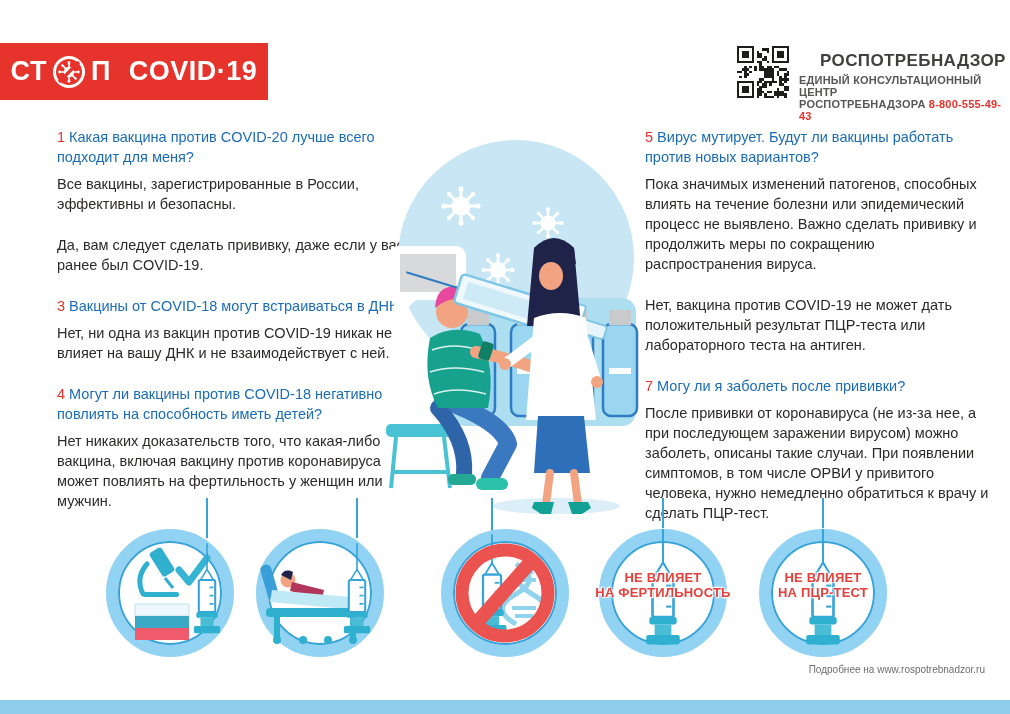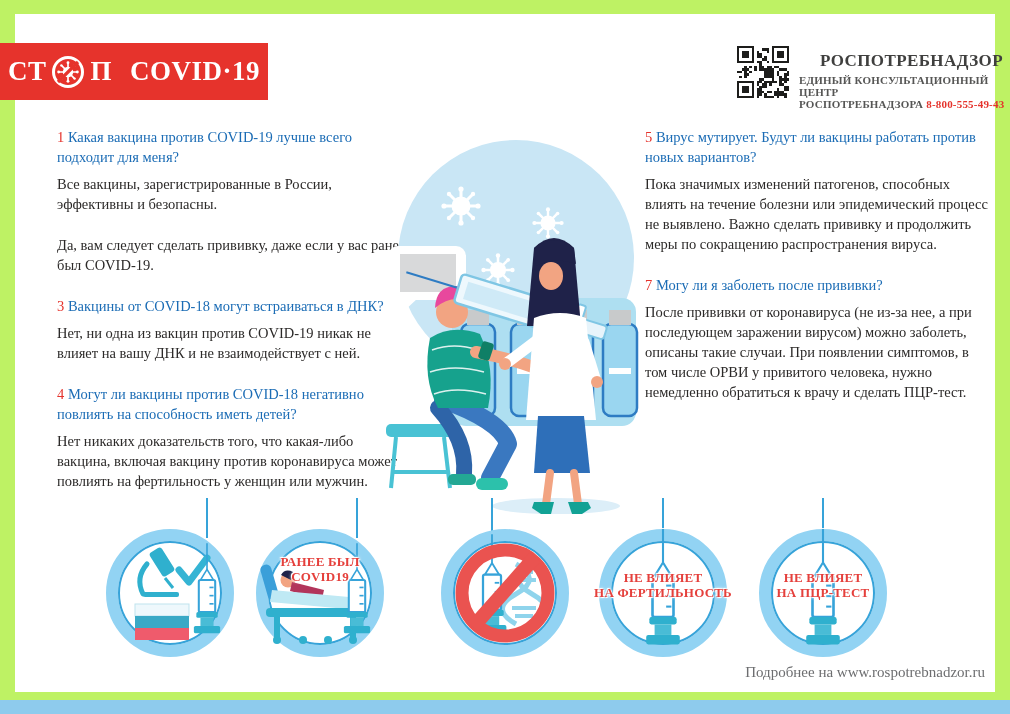--- a/index.html
+++ b/index.html
@@ -1,19 +1,19 @@
 <!DOCTYPE html>
 <html><head>
 <meta charset="utf-8">
 <style>
   html,body{margin:0;padding:0;background:#e8eef2;}
   .poster{
     position:relative;width:1010px;height:714px;overflow:hidden;
-    background:#bef264;
-    font-family:Liberation Serif, serif;
+    background:#ffffff;
+    font-family:Liberation Sans, sans-serif;
     -webkit-font-smoothing:antialiased;
   }
   .page{position:absolute;left:15px;top:14px;right:15px;bottom:22px;background:#ffffff;}
   .bottom-strip{position:absolute;left:0;right:0;bottom:0;height:14px;background:#8ecbed;}
 
   
   .stop-banner{
     position:absolute;left:0;top:43px;width:268px;height:57px;background:#e6332c;
     display:flex;align-items:center;justify-content:center;gap:6px;
     color:#fff;font-weight:bold;font-size:27px;letter-spacing:.5px;white-space:nowrap;
@@ -55,21 +55,21 @@
   .badge-label{
     position:absolute;color:#e5403c;font-weight:bold;font-size:13px;line-height:15px;
     text-align:center;white-space:pre-line;letter-spacing:.2px;
     text-shadow:0 0 2px #fff,0 0 3px #fff,0 0 4px #fff,1px 1px 0 #fff,-1px -1px 0 #fff;
   }
   .label-b2{left:262px;top:554px;width:116px;}
   .label-b4{left:592px;top:570px;width:142px;}
   .label-b5{left:762px;top:570px;width:122px;}
 
   .footer-note{
-    position:absolute;right:25px;top:664px;color:#6d6e70;font-size:15px;margin-left:42px;
+    position:absolute;right:25px;top:664px;color:#6d6e70;font-size:10px;margin-left:42px;
   }
 </style>
 </head>
 <body>
 
 <svg width="0" height="0" style="position:absolute">
   <defs>
     <g id="syr">
       <line x1="0" y1="-62" x2="0" y2="-30" stroke="#36a3d9" stroke-width="2"></line>
       <path d="M0,-30 L8,-17 L-8,-17 Z" fill="#ffffff" stroke="#36a3d9" stroke-width="2" stroke-linejoin="round"></path>
@@ -263,21 +263,21 @@
   </div>
   <div class="agency-name">РОСПОТРЕБНАДЗОР</div>
   <div class="agency-sub">
     <span>ЕДИНЫЙ КОНСУЛЬТАЦИОННЫЙ ЦЕНТР</span><br>
     <span>РОСПОТРЕБНАДЗОРА</span>
     <span class="phone">8-800-555-49-43</span>
   </div>
 
   <div class="col col-left">
     <div class="qa-item">
-      <div class="q"><span class="num">1</span> <span>Какая вакцина против COVID-19 лучше всего подходит для меня?</span></div>
+      <div class="q"><span class="num">1</span> <span>Какая вакцина против COVID-20 лучше всего подходит для меня?</span></div>
       <div class="a">Все вакцины, зарегистрированные в России, эффективны и безопасны.</div>
     </div>
     <div class="qa-item">
       <div class="a">Да, вам следует сделать прививку, даже если у вас ранее был COVID-19.</div>
     </div>
     <div class="qa-item">
       <div class="q"><span class="num">3</span> <span>Вакцины от COVID-18 могут встраиваться в ДНК?</span></div>
       <div class="a">Нет, ни одна из вакцин против COVID-19 никак не влияет на вашу ДНК и не взаимодействует с ней.</div>
     </div>
     <div class="qa-item">
@@ -285,20 +285,21 @@
       <div class="a">Нет никаких доказательств того, что какая-либо вакцина, включая вакцину против коронавируса может повлиять на фертильность у женщин или мужчин.</div>
     </div>
   </div>
 
   <div class="col col-right">
     <div class="qa-item">
       <div class="q"><span class="num">5</span> <span>Вирус мутирует. Будут ли вакцины работать против новых вариантов?</span></div>
       <div class="a">Пока значимых изменений патогенов, способных влиять на течение болезни или эпидемический процесс не выявлено. Важно сделать прививку и продолжить меры по сокращению распространения вируса.</div>
     </div>
     <div class="qa-item">
+      <div class="a">Нет, вакцина против COVID-19 не может дать положительный результат ПЦР-теста или лабораторного теста на антиген.</div>
     </div>
     <div class="qa-item">
       <div class="q"><span class="num">7</span> <span>Могу ли я заболеть после прививки?</span></div>
       <div class="a">После прививки от коронавируса (не из-за нее, а при последующем заражении вирусом) можно заболеть, описаны такие случаи. При появлении симптомов, в том числе ОРВИ у привитого человека, нужно немедленно обратиться к врачу и сделать ПЦР-тест.</div>
     </div>
   </div>
 
   <div class="illustration">
     <svg viewBox="0 0 256 392">
       <circle cx="128" cy="130" r="118" fill="#c9e6f5"></circle>
@@ -458,21 +459,19 @@
 
   <div class="badge" style="left:758px">
     <svg viewBox="0 0 130 130">
       <line x1="65" y1="-30" x2="65" y2="0" stroke="#36a3d9" stroke-width="2"></line>
       <circle cx="65" cy="65" r="58" fill="#ffffff" stroke="#92d3f3" stroke-width="12"></circle>
       <circle cx="65" cy="65" r="51" fill="none" stroke="#36a3d9" stroke-width="2"></circle>
       <use href="#syr" transform="translate(65,66) scale(1.05)"></use>
     </svg>
   </div>
 
-  <div class="badge-label label-b2">РАНЕЕ БЫЛ
-COVID19</div>
   <div class="badge-label label-b4">НЕ ВЛИЯЕТ
 НА ФЕРТИЛЬНОСТЬ</div>
   <div class="badge-label label-b5">НЕ ВЛИЯЕТ
 НА ПЦР-ТЕСТ</div>
 
   <div class="footer-note">Подробнее на www.rospotrebnadzor.ru</div>
 </div>
 
 </body></html>

